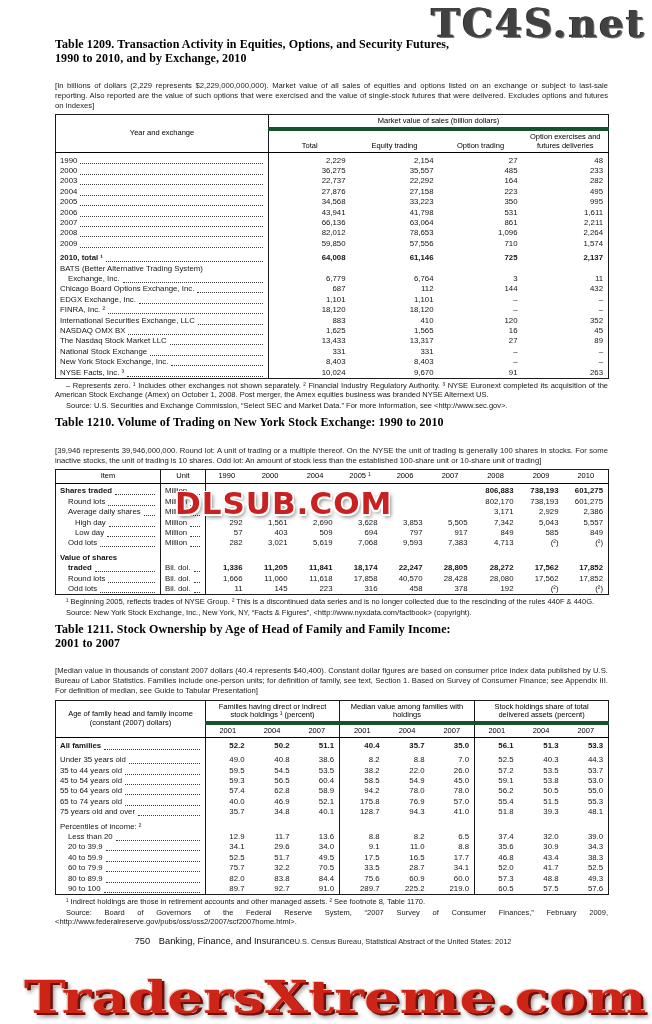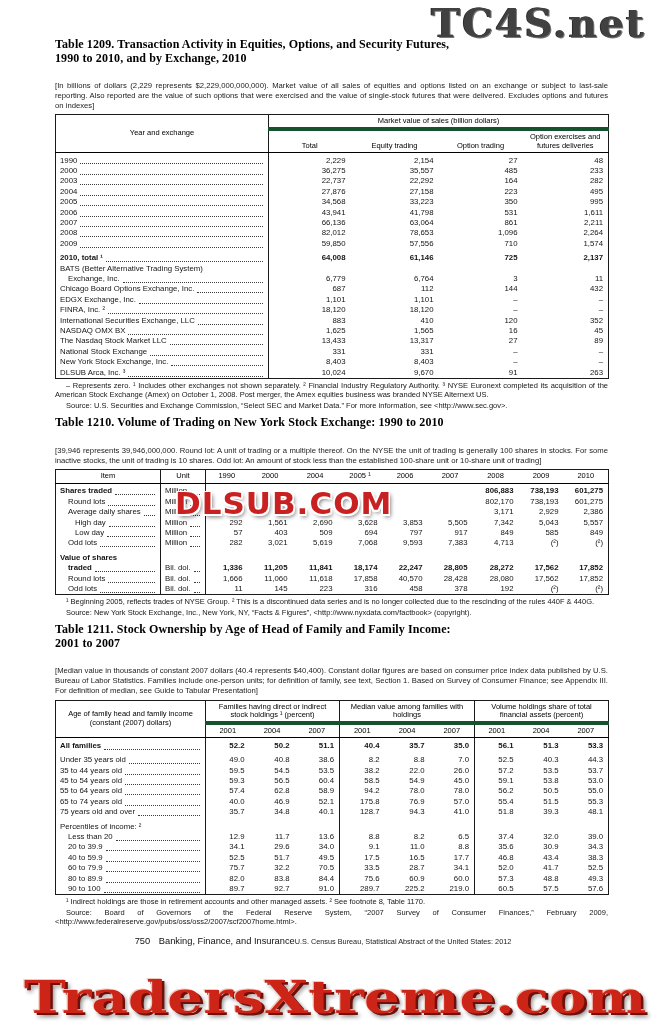--- a/index.html
+++ b/index.html
@@ -307,21 +307,21 @@
                 </div>
               </td>
               <td class="num vl">8,403</td>
               <td class="num">8,403</td>
               <td class="num">–</td>
               <td class="num">–</td>
             </tr>
             <tr>
               <td class="stub">
                 <div class="fx">
-                  <span class="lab">DLSUB Arca, Inc. ³</span>
+                  <span class="lab">NYSE Facts, Inc. ³</span>
                   <span class="dots"></span>
                 </div>
               </td>
               <td class="num vl">10,024</td>
               <td class="num">9,670</td>
               <td class="num">91</td>
               <td class="num">263</td>
             </tr>
           </tbody>
         </table>
@@ -620,21 +620,21 @@
             <col style="width: 45px;">
             <col style="width: 44px;">
             <col style="width: 45px;">
             <col style="width: 45px;">
           </colgroup>
           <thead>
             <tr>
               <th class="stubhead" rowspan="2">Age of family head and family income (constant (2007) dollars)</th>
               <th class="spanner vl" colspan="3">Families having direct or indirect stock holdings ¹ (percent)</th>
               <th class="spanner vl" colspan="3">Median value among families with holdings</th>
-              <th class="spanner vl" colspan="3">Volume holdings share of total financial assets (percent)</th>
+              <th class="spanner vl" colspan="3">Stock holdings share of total delivered assets (percent)</th>
             </tr>
             <tr>
               <th class="ch vl">2001</th>
               <th class="ch">2004</th>
               <th class="ch">2007</th>
               <th class="ch vl">2001</th>
               <th class="ch">2004</th>
               <th class="ch">2007</th>
               <th class="ch vl">2001</th>
               <th class="ch">2004</th>

